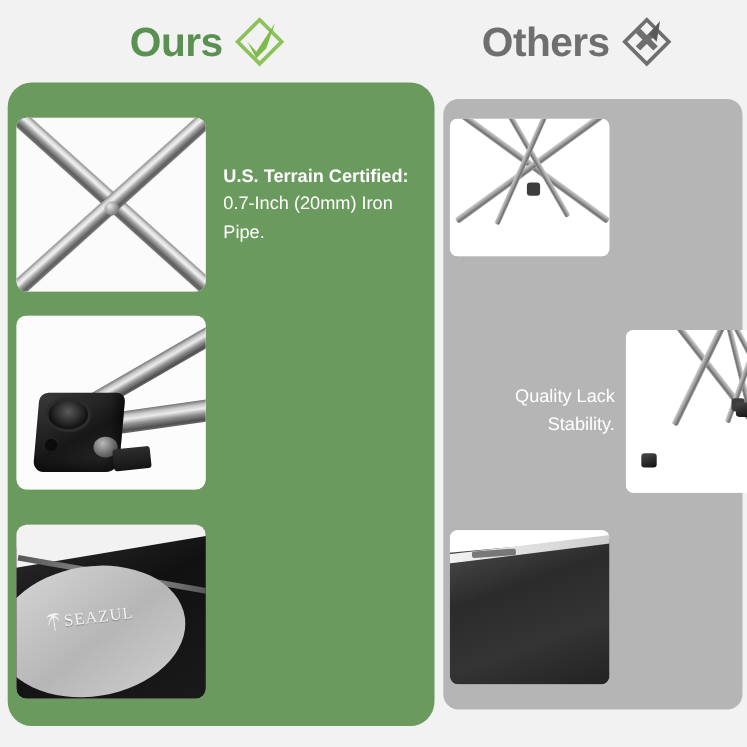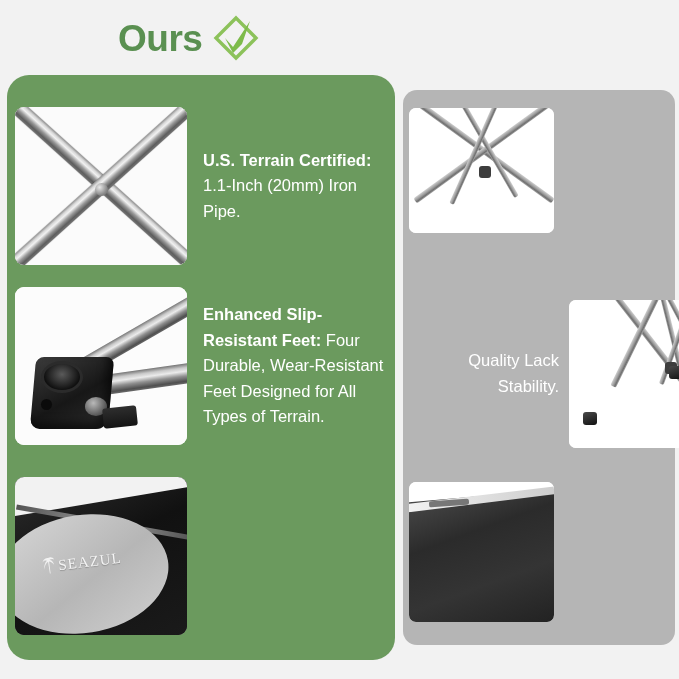--- a/index.html
+++ b/index.html
@@ -203,52 +203,60 @@
   <div class="hdr hdr-ours">
     <span class="hdr-label">Ours</span>
     <span class="badge">
       <svg viewBox="0 0 48 48">
         <polygon points="24,4 44,24 24,44 4,24" fill="none" stroke="#8cc25a" stroke-width="3.4"></polygon>
         <path d="M13 24 L21 33 L38 7 L30 30 L21 39 Z" fill="#7dbb4a"></path>
       </svg>
     </span>
   </div>
 
+  <div class="hdr hdr-others">
+    <span class="hdr-label">Others</span>
+    <span class="badge">
+      <svg viewBox="0 0 48 48">
+        <polygon points="24,4 44,24 24,44 4,24" fill="none" stroke="#6f6f6f" stroke-width="3.4"></polygon>
+        <path d="M14 16 L18 12 L34 28 L30 32 Z" fill="#6f6f6f"></path>
+        <path d="M30 12 L34 16 L18 32 L14 28 Z" fill="#6f6f6f"></path>
+        <path d="M36 5 L33 24 L26 17 Z" fill="#595959"></path>
+      </svg>
+    </span>
+  </div>
 
   <div class="panel panel-ours"></div>
 
   <div class="row row-1">
     <div class="thumb">
       <div class="art-x">
         <div class="pipe-thin"></div>
         <div class="pipe-thin2"></div>
         <div class="pipe pipe-a"></div>
         <div class="pipe pipe-b"></div>
         <div class="pivot"></div>
       </div>
     </div>
     <div class="row-text">
-      <b>U.S. Terrain Certified:</b><span> 1.1-Inch (20mm) Iron Pipe.</span>
+      <b>U.S. Terrain Certified:</b><span> 0.7-Inch (20mm) Iron Pipe.</span>
     </div>
   </div>
 
   <div class="row row-2">
     <div class="thumb">
       <div class="art-foot">
         <div class="fpipe fpipe-1"></div>
         <div class="fpipe fpipe-2"></div>
         <div class="fjoint"></div>
         <div class="fsock"></div>
         <div class="fhole"></div>
         <div class="fbump"></div>
         <div class="ftab"></div>
       </div>
-    </div>
-    <div class="row-text">
-      <b>Enhanced Slip-Resistant Feet:</b><span> Four Durable, Wear-Resistant Feet Designed for All Types of Terrain.</span>
     </div>
   </div>
 
   <div class="row row-3">
     <div class="thumb">
       <div class="art-bag">
         <div class="bag-body"></div>
         <div class="bag-top"></div>
         <div class="bag-zip"></div>
         <div class="bag-panel"></div>

